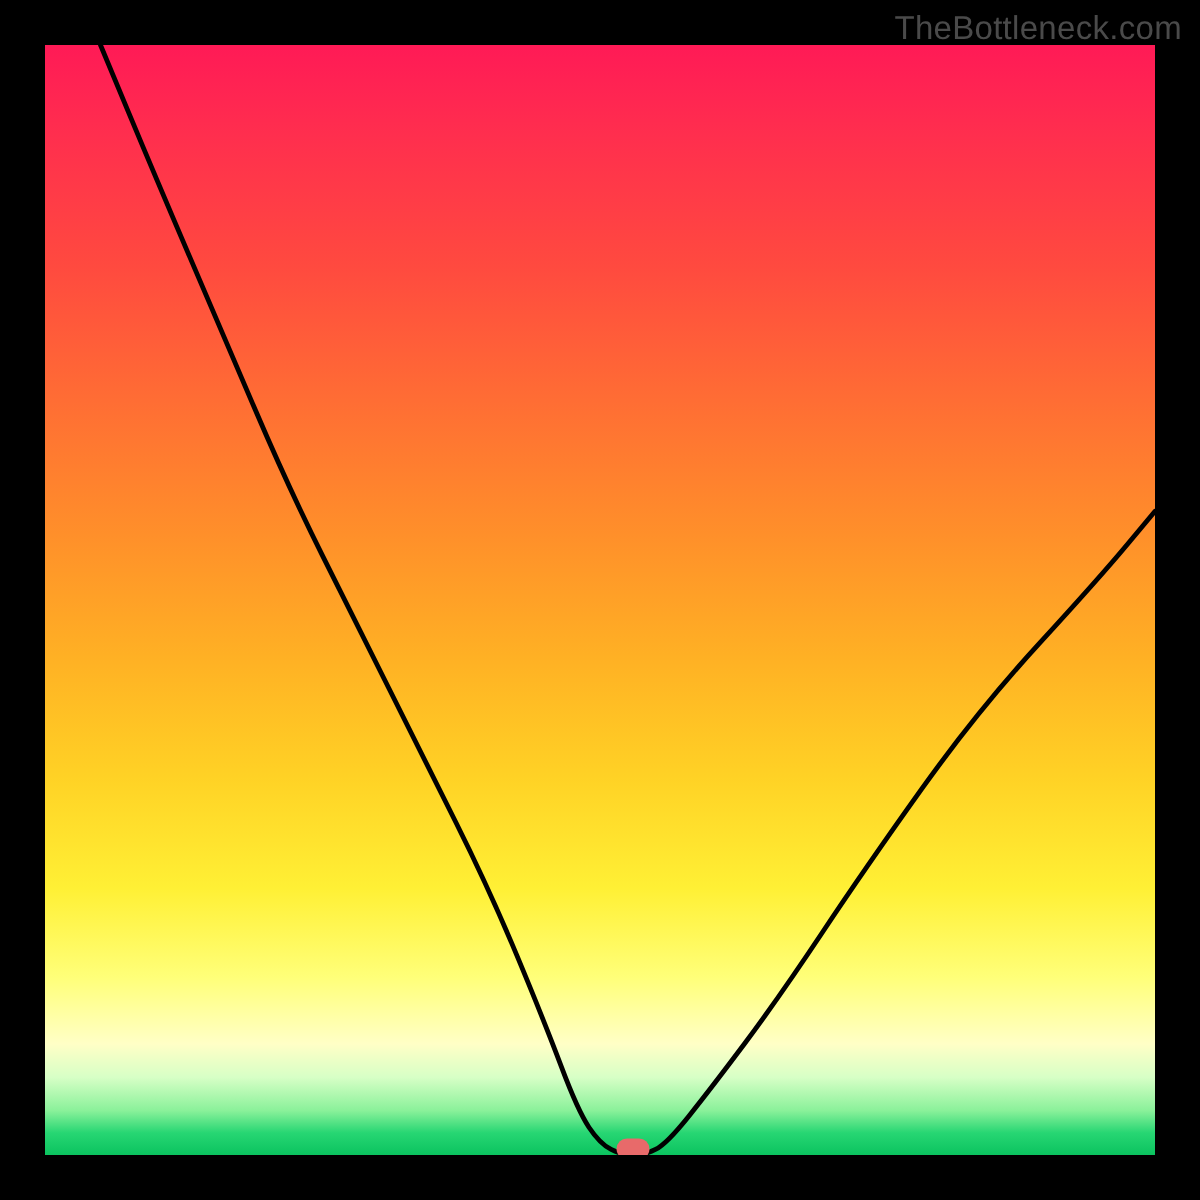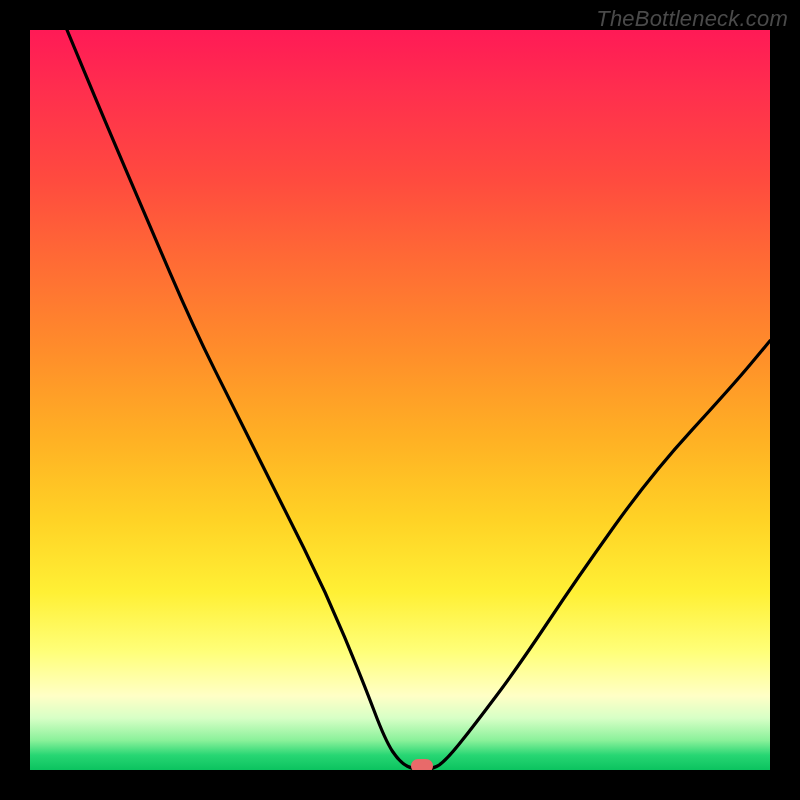--- a/index.html
+++ b/index.html
@@ -9,21 +9,20 @@
     height: 800px;
     background: #000;
     overflow: hidden;
     font-family: Arial, Helvetica, sans-serif;
   }
   .frame {
     position: relative;
     width: 800px;
     height: 800px;
     background: #000;
-    font-style: italic;
   }
   .watermark {
     position: absolute;
     top: 6px;
     right: 12px;
     color: #4a4a4a;
     font-size: 22px;
     font-weight: 500;
     letter-spacing: 0.2px;
     z-index: 20;

